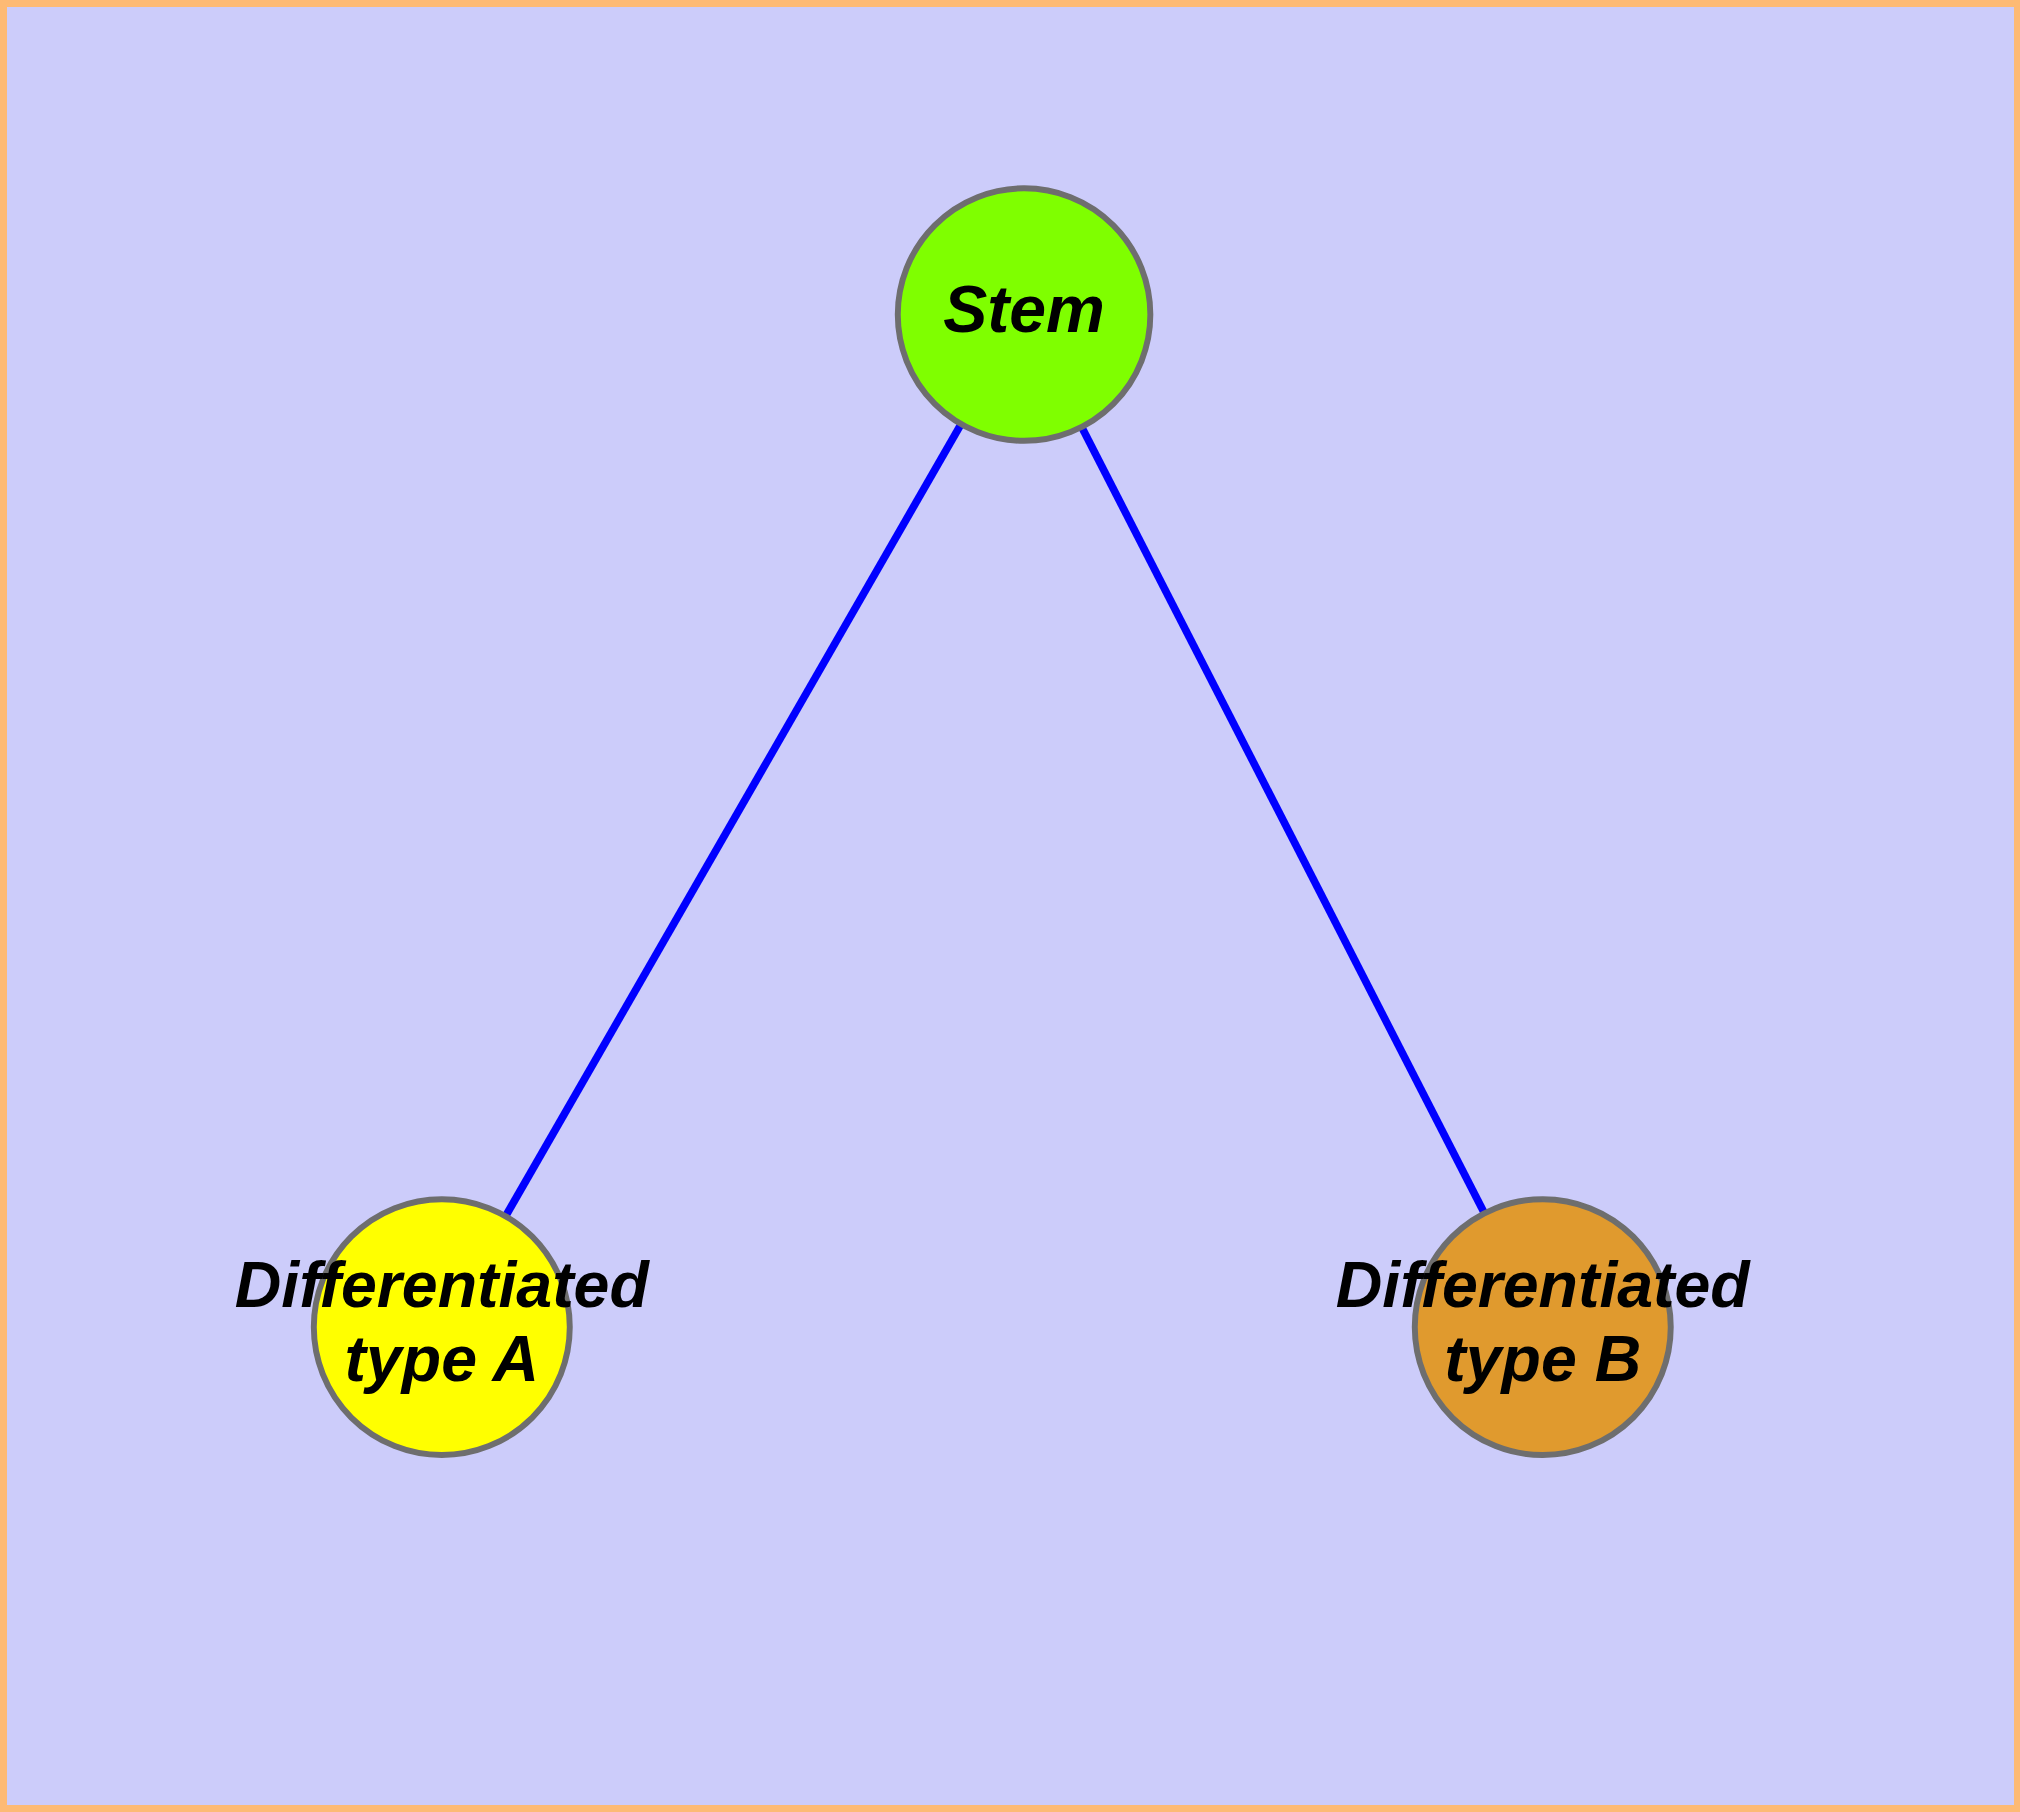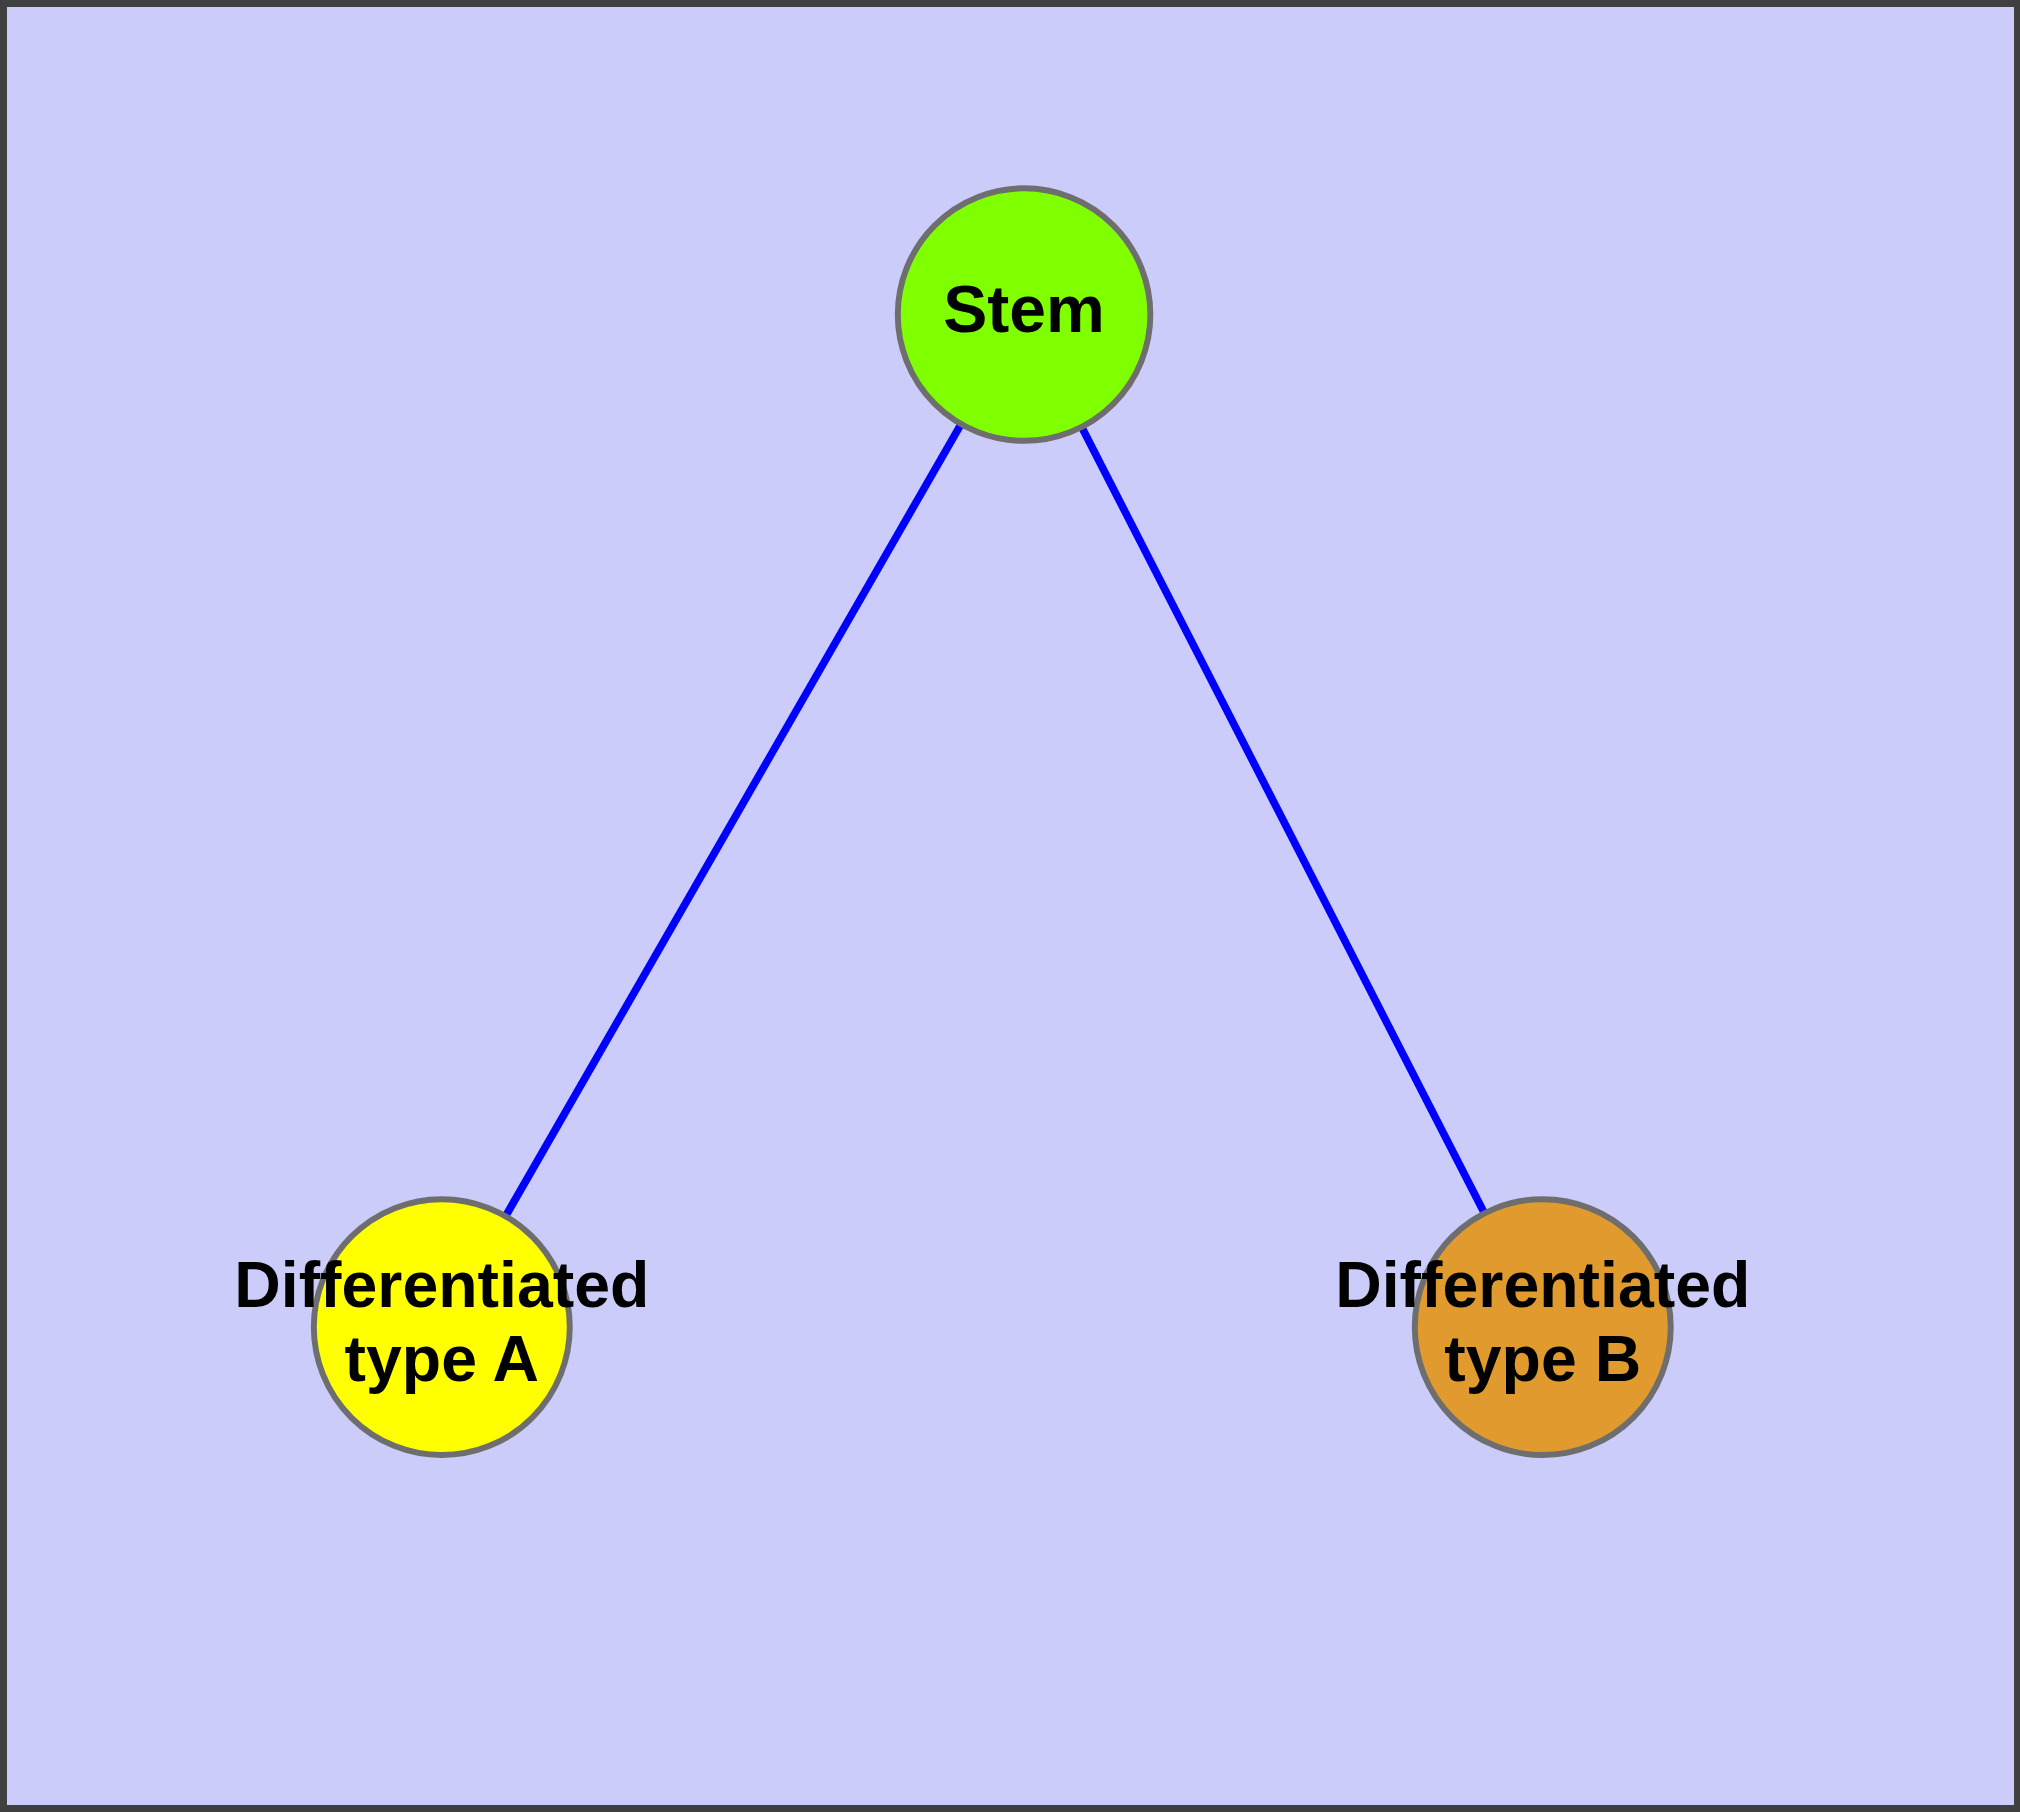--- a/index.html
+++ b/index.html
@@ -4,23 +4,24 @@
 <style>
   html, body {
     margin: 0;
     padding: 0;
     background: #ffffff;
   }
   #canvas {
     position: relative;
     width: 2021px;
     height: 1812px;
-    background: #404040;
+    background: #fdba74;
     overflow: hidden;
     font-family: "Liberation Sans", sans-serif;
+    font-style: italic;
   }
   #plot-area {
     position: absolute;
     left: 6.8px;
     top: 6.8px;
     width: 2007px;
     height: 1798px;
     background: #ccccfa;
   }
   #graph-svg {

